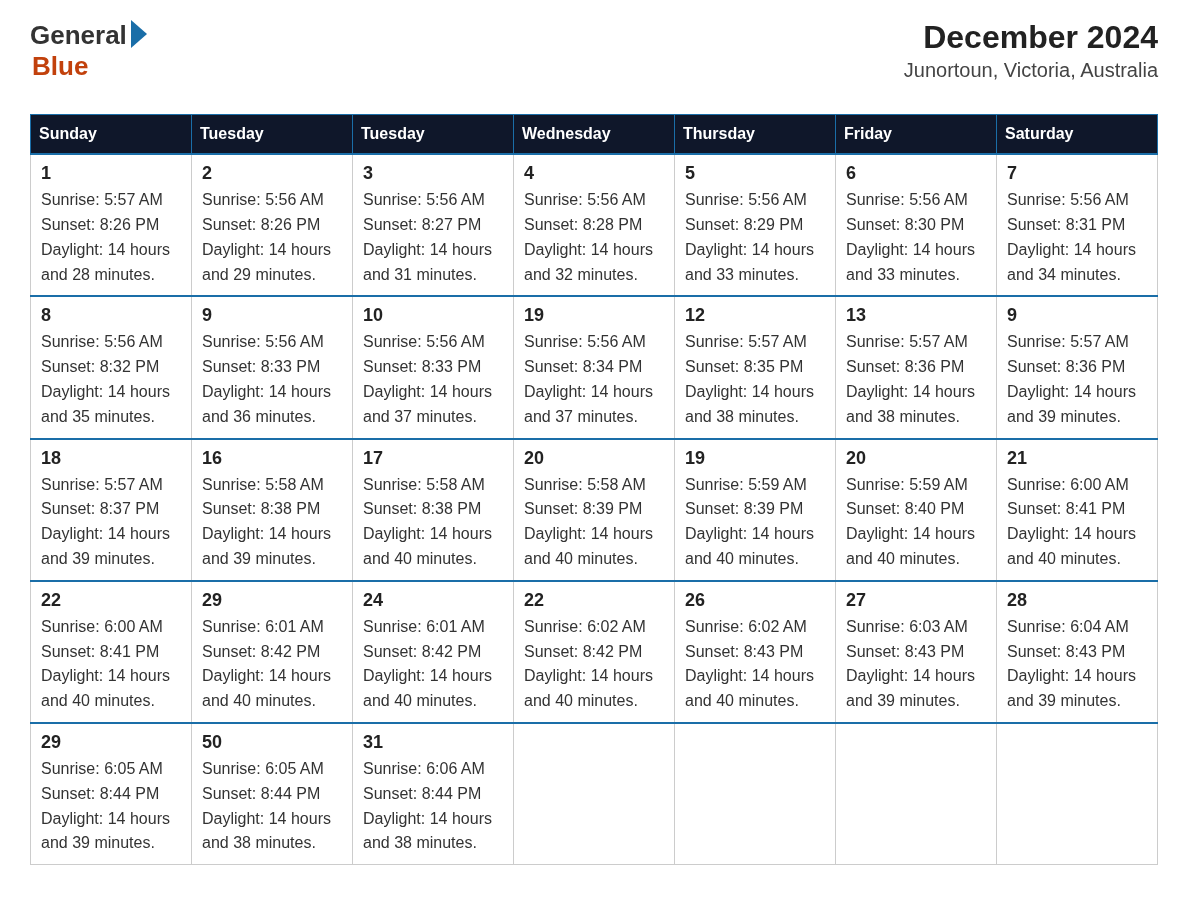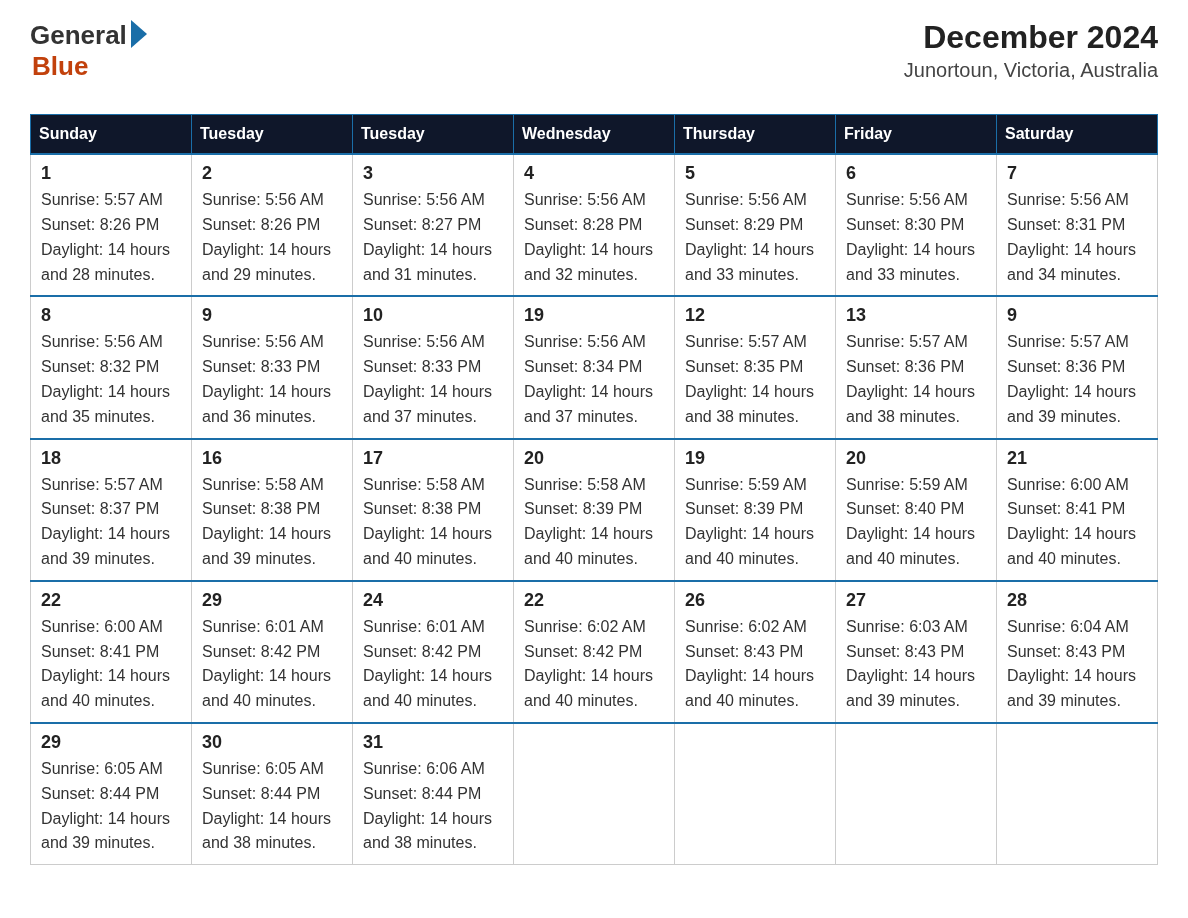--- a/index.html
+++ b/index.html
@@ -252,21 +252,21 @@
           <span class="day-number">28</span>
           <div class="day-info">Sunrise: 6:04 AM<br>Sunset: 8:43 PM<br>Daylight: 14 hours<br>and 39 minutes.</div>
         </td>
       </tr>
       <tr>
         <td>
           <span class="day-number">29</span>
           <div class="day-info">Sunrise: 6:05 AM<br>Sunset: 8:44 PM<br>Daylight: 14 hours<br>and 39 minutes.</div>
         </td>
         <td>
-          <span class="day-number">30</span>
+          <span class="day-number">50</span>
           <div class="day-info">Sunrise: 6:05 AM<br>Sunset: 8:44 PM<br>Daylight: 14 hours<br>and 38 minutes.</div>
         </td>
         <td>
           <span class="day-number">31</span>
           <div class="day-info">Sunrise: 6:06 AM<br>Sunset: 8:44 PM<br>Daylight: 14 hours<br>and 38 minutes.</div>
         </td>
         <td class="empty-cell"></td>
         <td class="empty-cell"></td>
         <td class="empty-cell"></td>
         <td class="empty-cell"></td>

